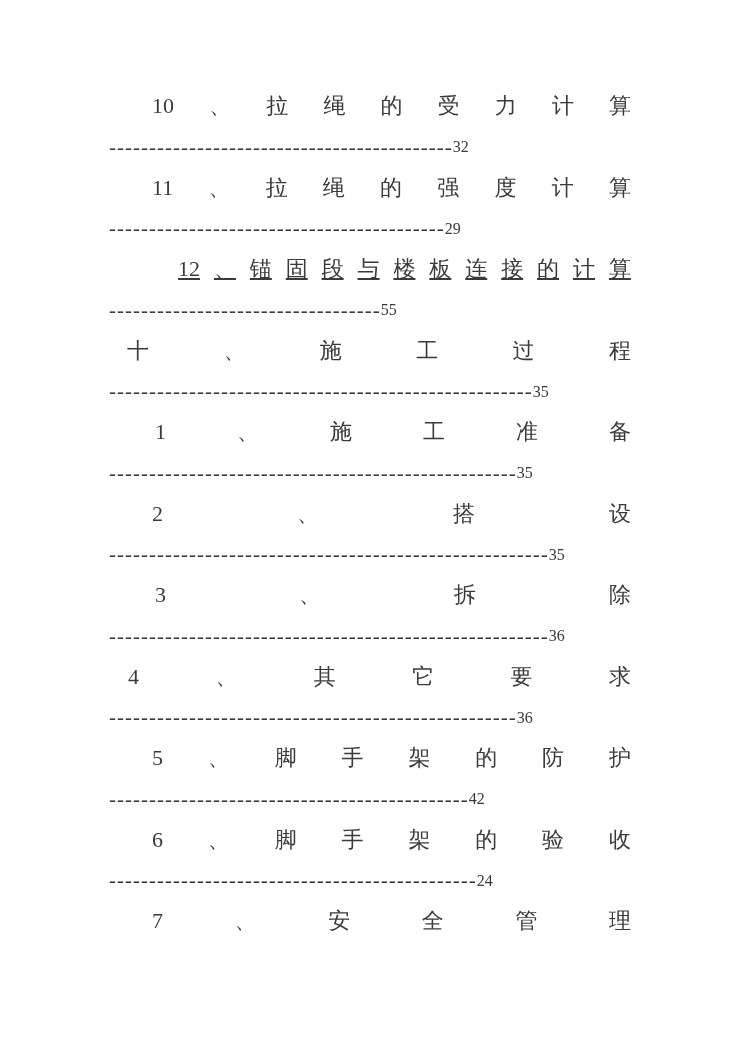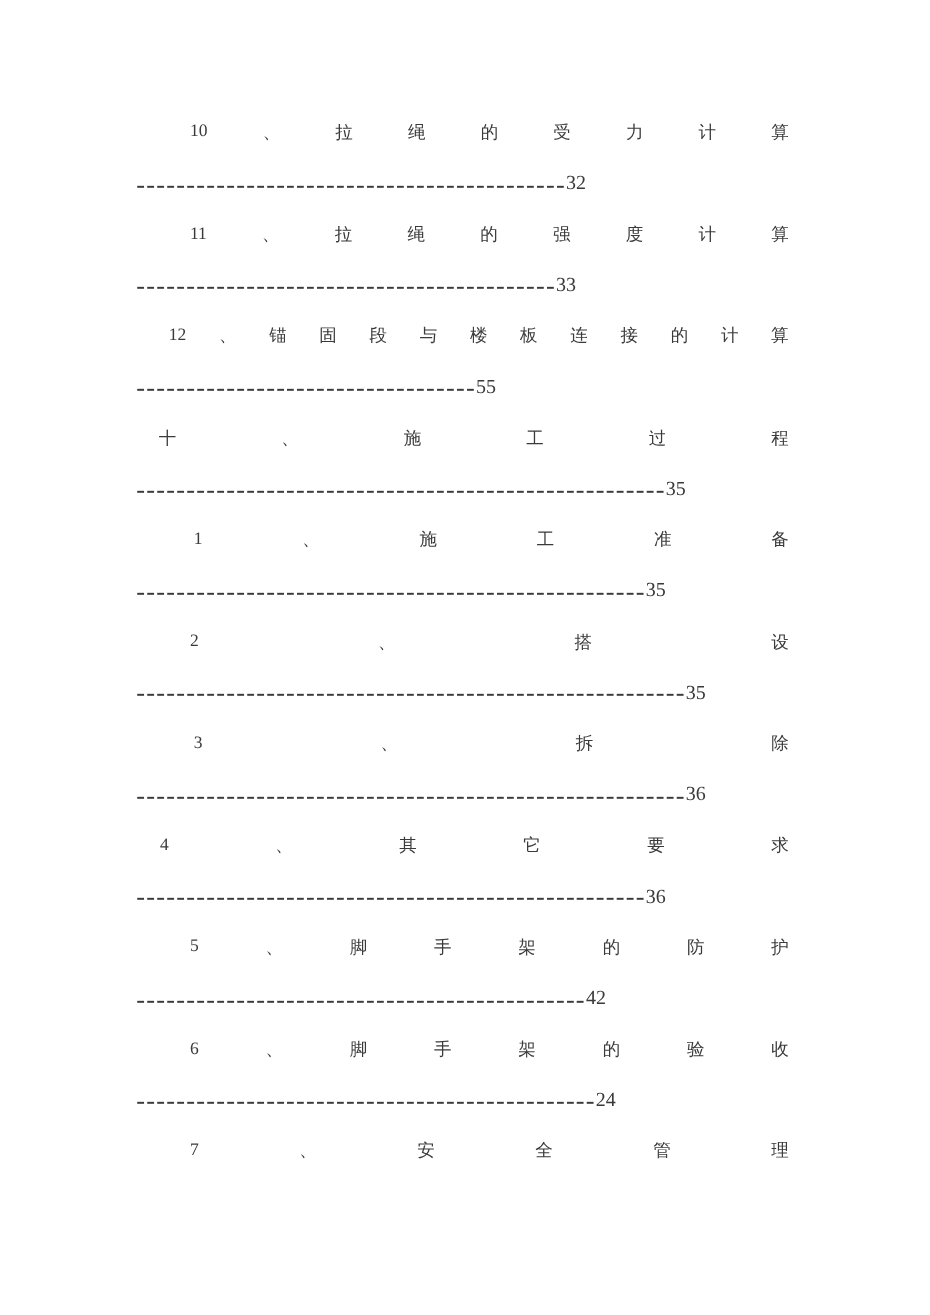--- a/index.html
+++ b/index.html
@@ -18,21 +18,21 @@
     width:522px;
   }
   .row{
     height:40.75px;
     display:flex;
     align-items:center;
     white-space:nowrap;
   }
   .title-line{
     justify-content:space-between;
-    font-size:14px;
+    font-size:22px;
   }
   .title-line .char{display:inline-block;}
   .dash-line{
     font-size:21px;
     justify-content:flex-start;
   }
   .dashes{
     letter-spacing:1px;
   }
   .pagenum{
@@ -69,26 +69,26 @@
           <span class="char">拉</span>
           <span class="char">绳</span>
           <span class="char">的</span>
           <span class="char">强</span>
           <span class="char">度</span>
           <span class="char">计</span>
           <span class="char">算</span>
         </div>
     <div class="row dash-line">
           <span class="dashes">------------------------------------------</span>
-          <span class="pagenum">33</span>
-        </div>
-  </div>
-
-  <div class="entry">
-    <div class="row title-line" style="margin-left: 26px;">
+          <span class="pagenum">29</span>
+        </div>
+  </div>
+
+  <div class="entry">
+    <div class="row title-line" style="margin-left: 69px; text-decoration: underline;">
           <span class="char">12</span>
           <span class="char">、</span>
           <span class="char">锚</span>
           <span class="char">固</span>
           <span class="char">段</span>
           <span class="char">与</span>
           <span class="char">楼</span>
           <span class="char">板</span>
           <span class="char">连</span>
           <span class="char">接</span>

